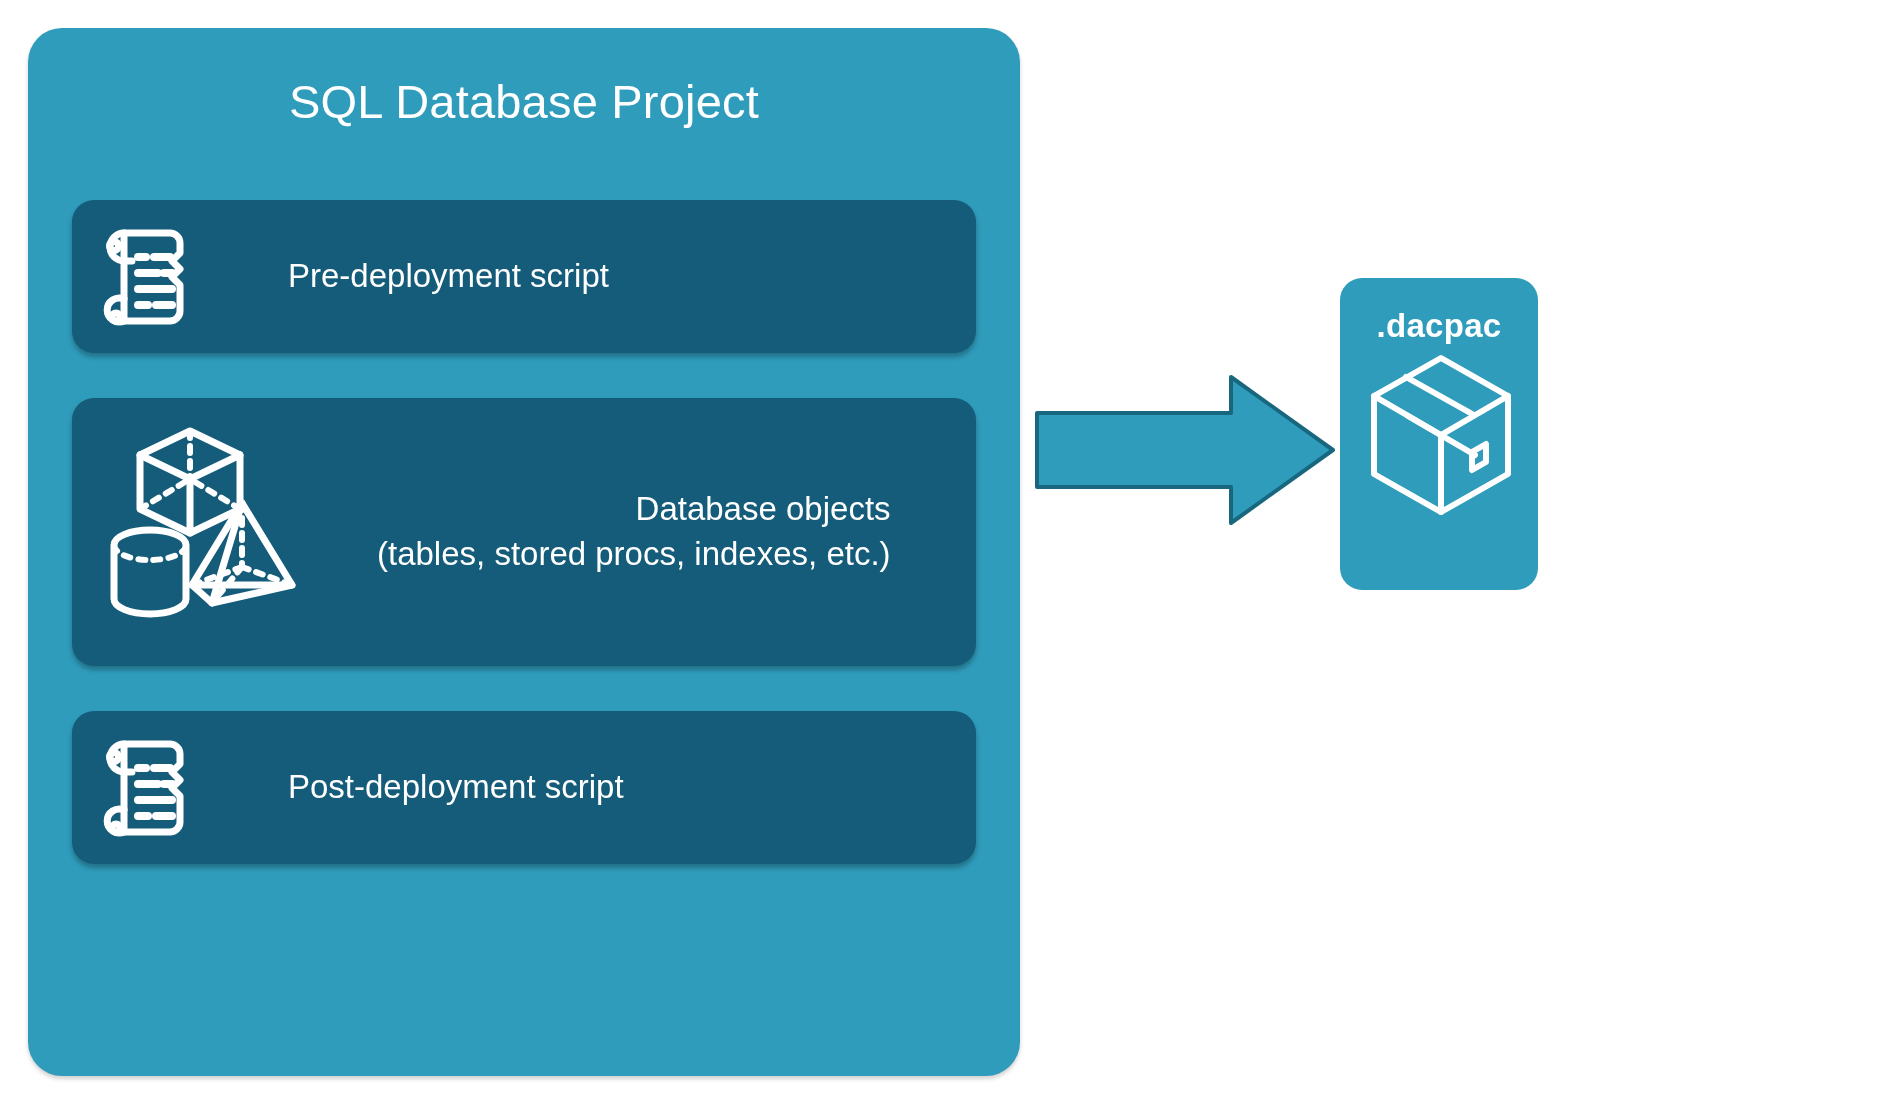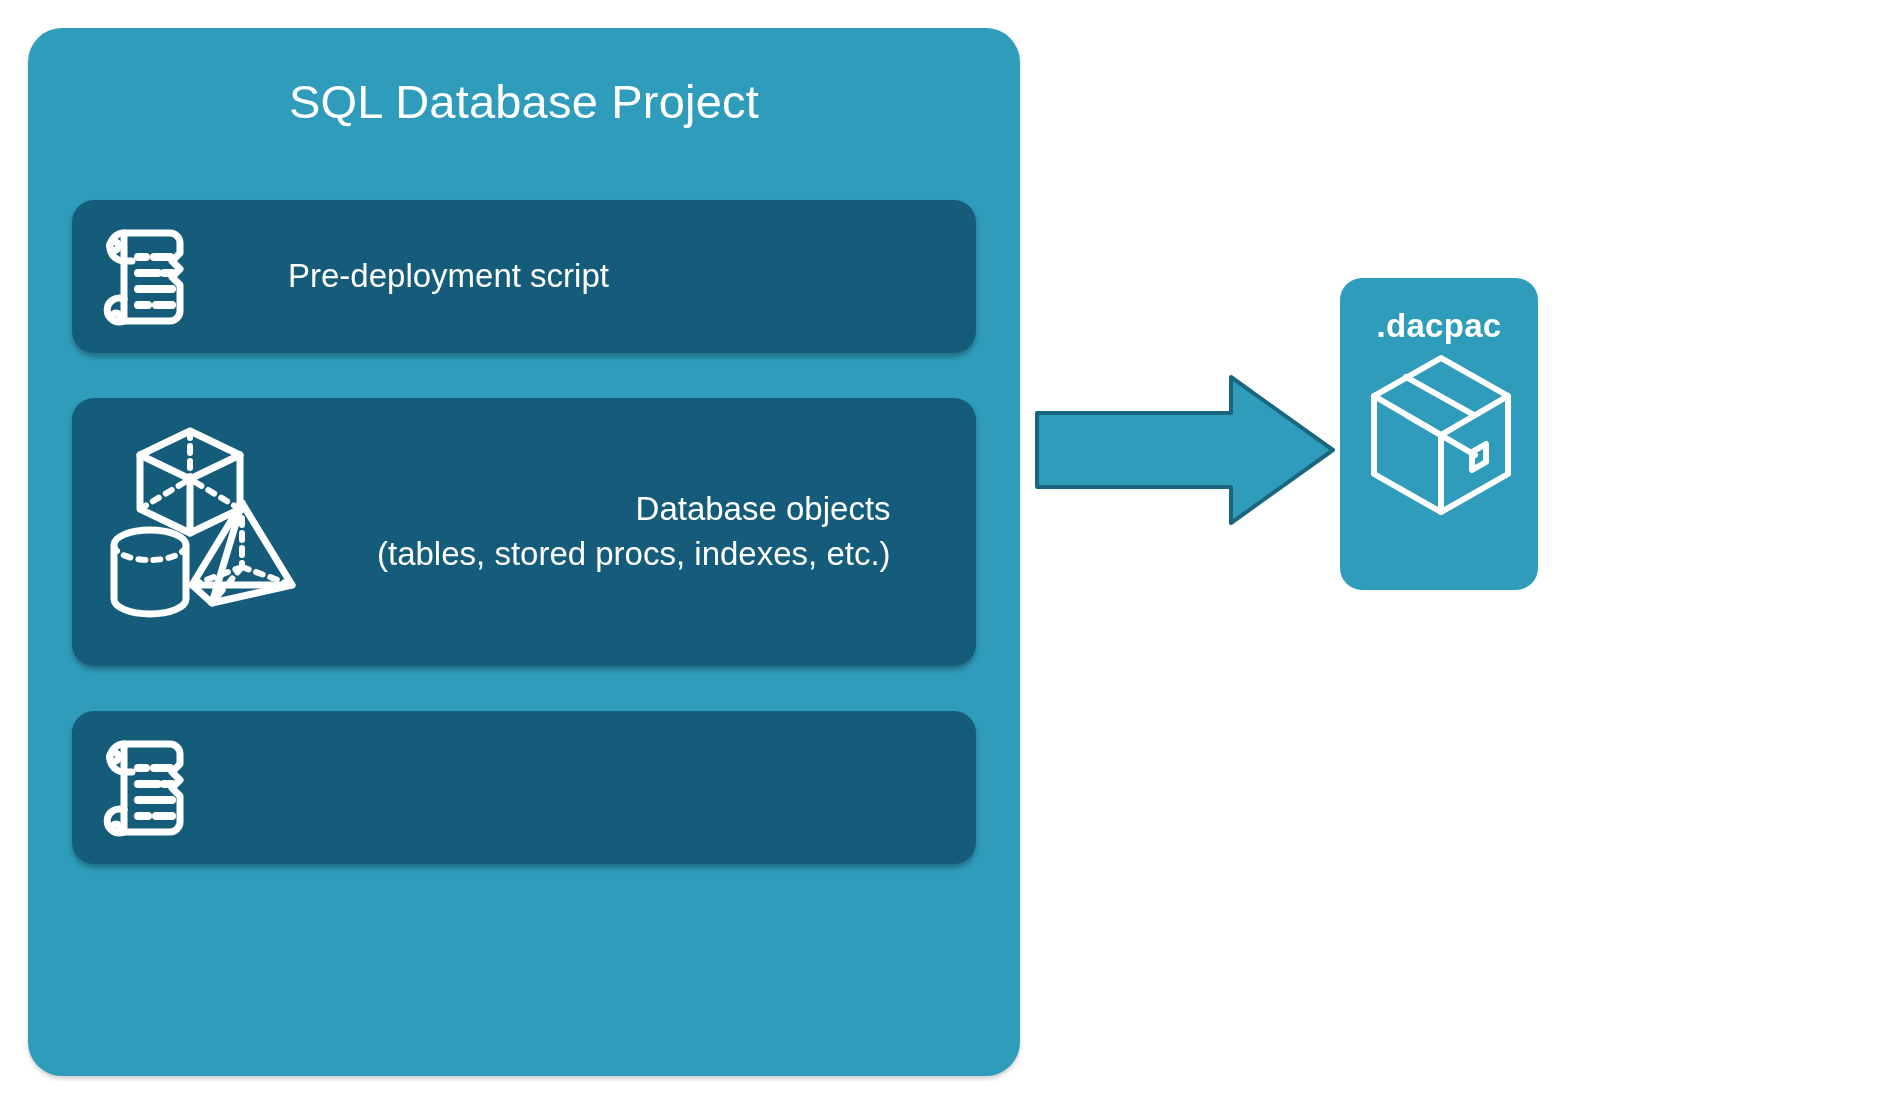--- a/index.html
+++ b/index.html
@@ -152,20 +152,21 @@
               <path d="M60 36 H76"></path>
               <path d="M44 52 H64"></path>
               <path d="M70 52 H78"></path>
               <path d="M44 68 H78"></path>
               <path d="M44 84 H54"></path>
               <path d="M62 84 H78"></path>
             </g>
           </svg>
         </span>
       </div>
+      <div class="card-label" id="label-post">Post-deployment script</div>
     </div>
 
   </div>
 
   <div id="build-arrow">
     <svg width="300" height="150" viewBox="0 0 300 150">
       <path d="M2 38 H196 V2 L298 75 L196 148 V112 H2 Z" fill="#2F9CBB" stroke="#18677F" stroke-width="4" stroke-linejoin="round"></path>
     </svg>
   </div>
 

